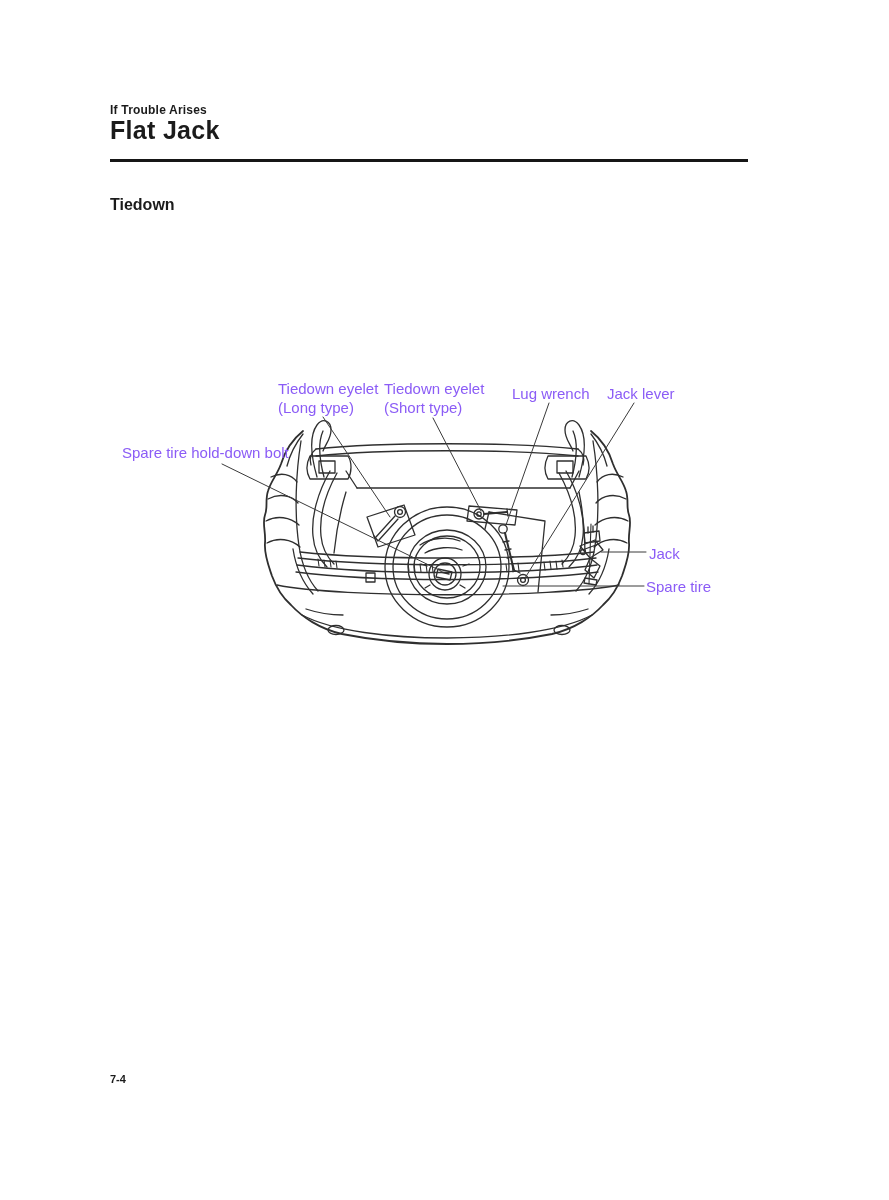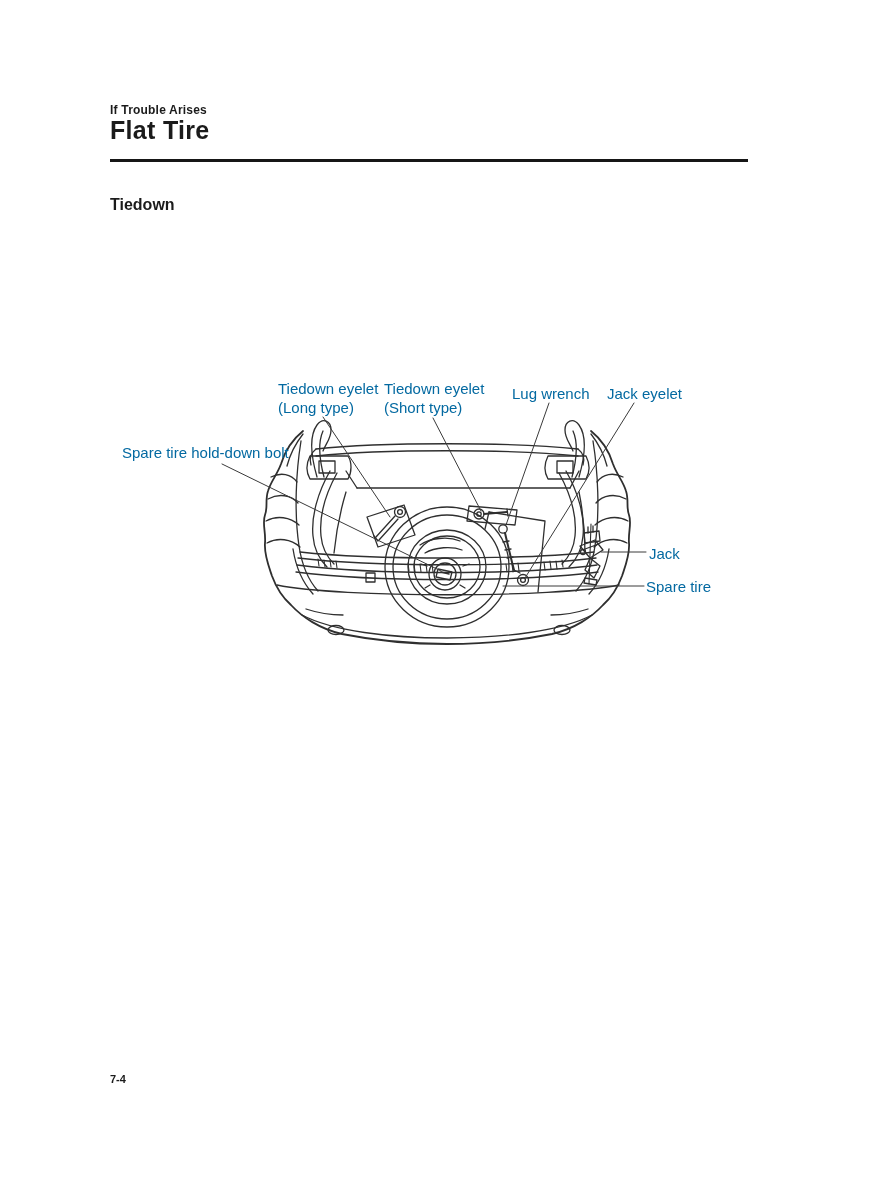--- a/index.html
+++ b/index.html
@@ -24,35 +24,35 @@
     width:638px; height:3px; background:#161616;
   }
   .subheading {
     position:absolute; left:110px; top:196px;
     font-size:16px; font-weight:bold; margin:0;
   }
   .figure { position:absolute; left:0; top:0; width:889px; height:1200px; }
   .figure svg { position:absolute; left:0; top:0; }
   .fig-label {
     position:absolute; font-size:15px; line-height:19px;
-    white-space:nowrap; color:#0369a1;
+    white-space:nowrap; color:#8b5cf6;
   }
   .fig-label span { display:block; }
   .page-number {
     position:absolute; left:110px; top:1073px;
     font-size:11px; font-weight:bold;
   }
 </style>
 </head>
 <body>
 
 <div class="page">
 
   <div class="section-label">If Trouble Arises</div>
-  <h1 class="title">Flat Tire</h1>
+  <h1 class="title">Flat Jack</h1>
   <div class="rule"></div>
   <h2 class="subheading">Tiedown</h2>
 
   <div class="figure">
 
     <svg width="889" height="1200" viewBox="0 0 889 1200">
       <g fill="none" stroke="#2f2f2f" stroke-width="1.3" stroke-linecap="round" stroke-linejoin="round">
 
         <g>
           <path stroke-width="1.8" d="M303,431 C293,439 285,451 281,464 C277,475 271,481 268,491 C265,500 268,507 265,515 C262,523 266,532 265,543 C264,555 269,567 272,576 C276,587 282,597 291,605 C302,617 320,629 342,634 C382,642 420,644 447,644 C474,644 512,642 552,634 C574,629 592,617 603,605 C612,597 618,587 622,576 C625,567 630,555 629,543 C628,532 632,523 629,515 C626,507 629,500 626,491 C623,481 617,475 613,464 C609,451 601,439 591,431"></path>
@@ -210,21 +210,21 @@
     <div class="fig-label" style="left:384px; top:379px;">
       <span>Tiedown eyelet</span>
       <span>(Short type)</span>
     </div>
 
     <div class="fig-label" style="left:512px; top:384px;">
       <span>Lug wrench</span>
     </div>
 
     <div class="fig-label" style="left:607px; top:384px;">
-      <span>Jack eyelet</span>
+      <span>Jack lever</span>
     </div>
 
     <div class="fig-label" style="left:649px; top:544px;">
       <span>Jack</span>
     </div>
 
     <div class="fig-label" style="left:646px; top:577px;">
       <span>Spare tire</span>
     </div>
 

